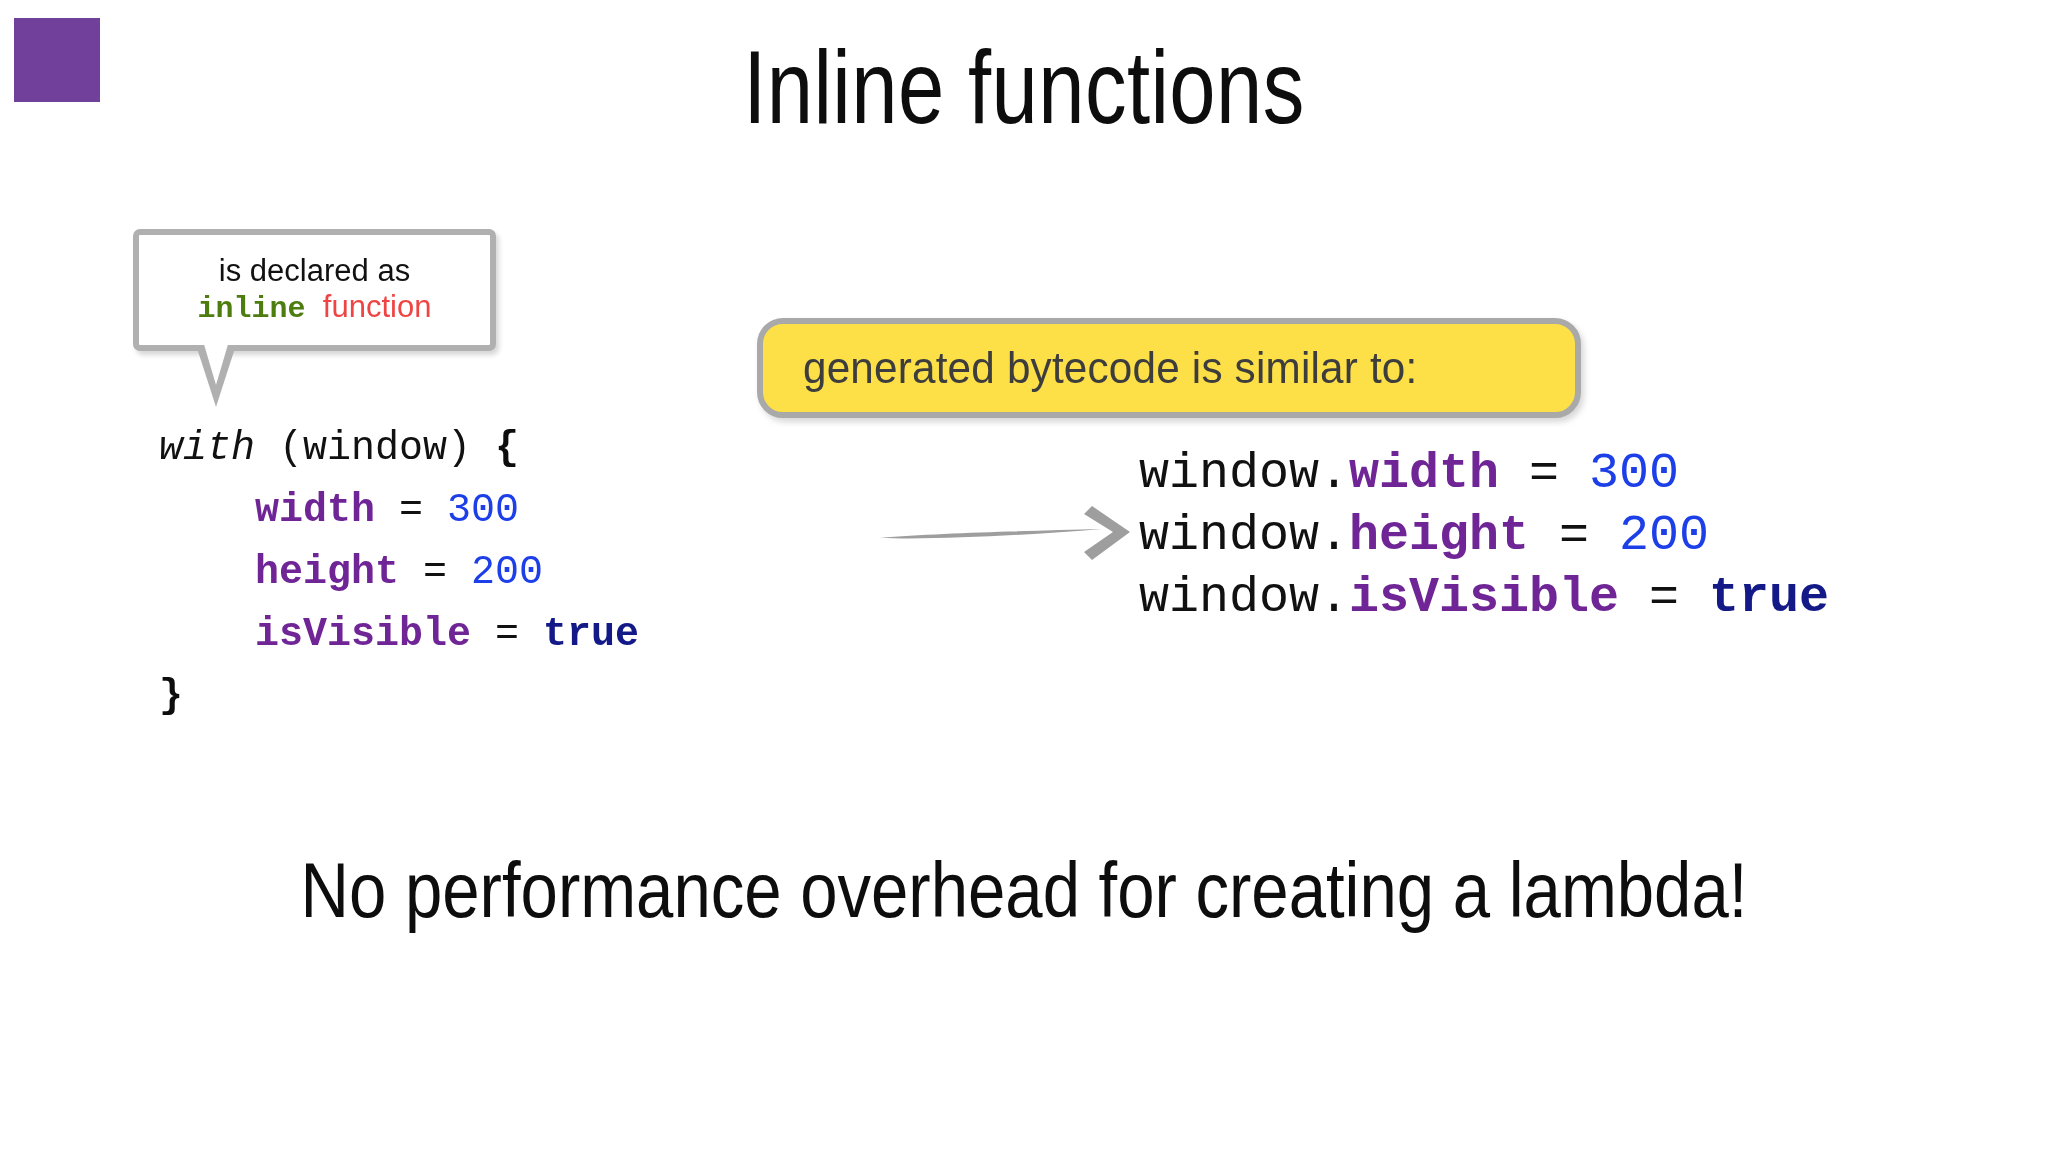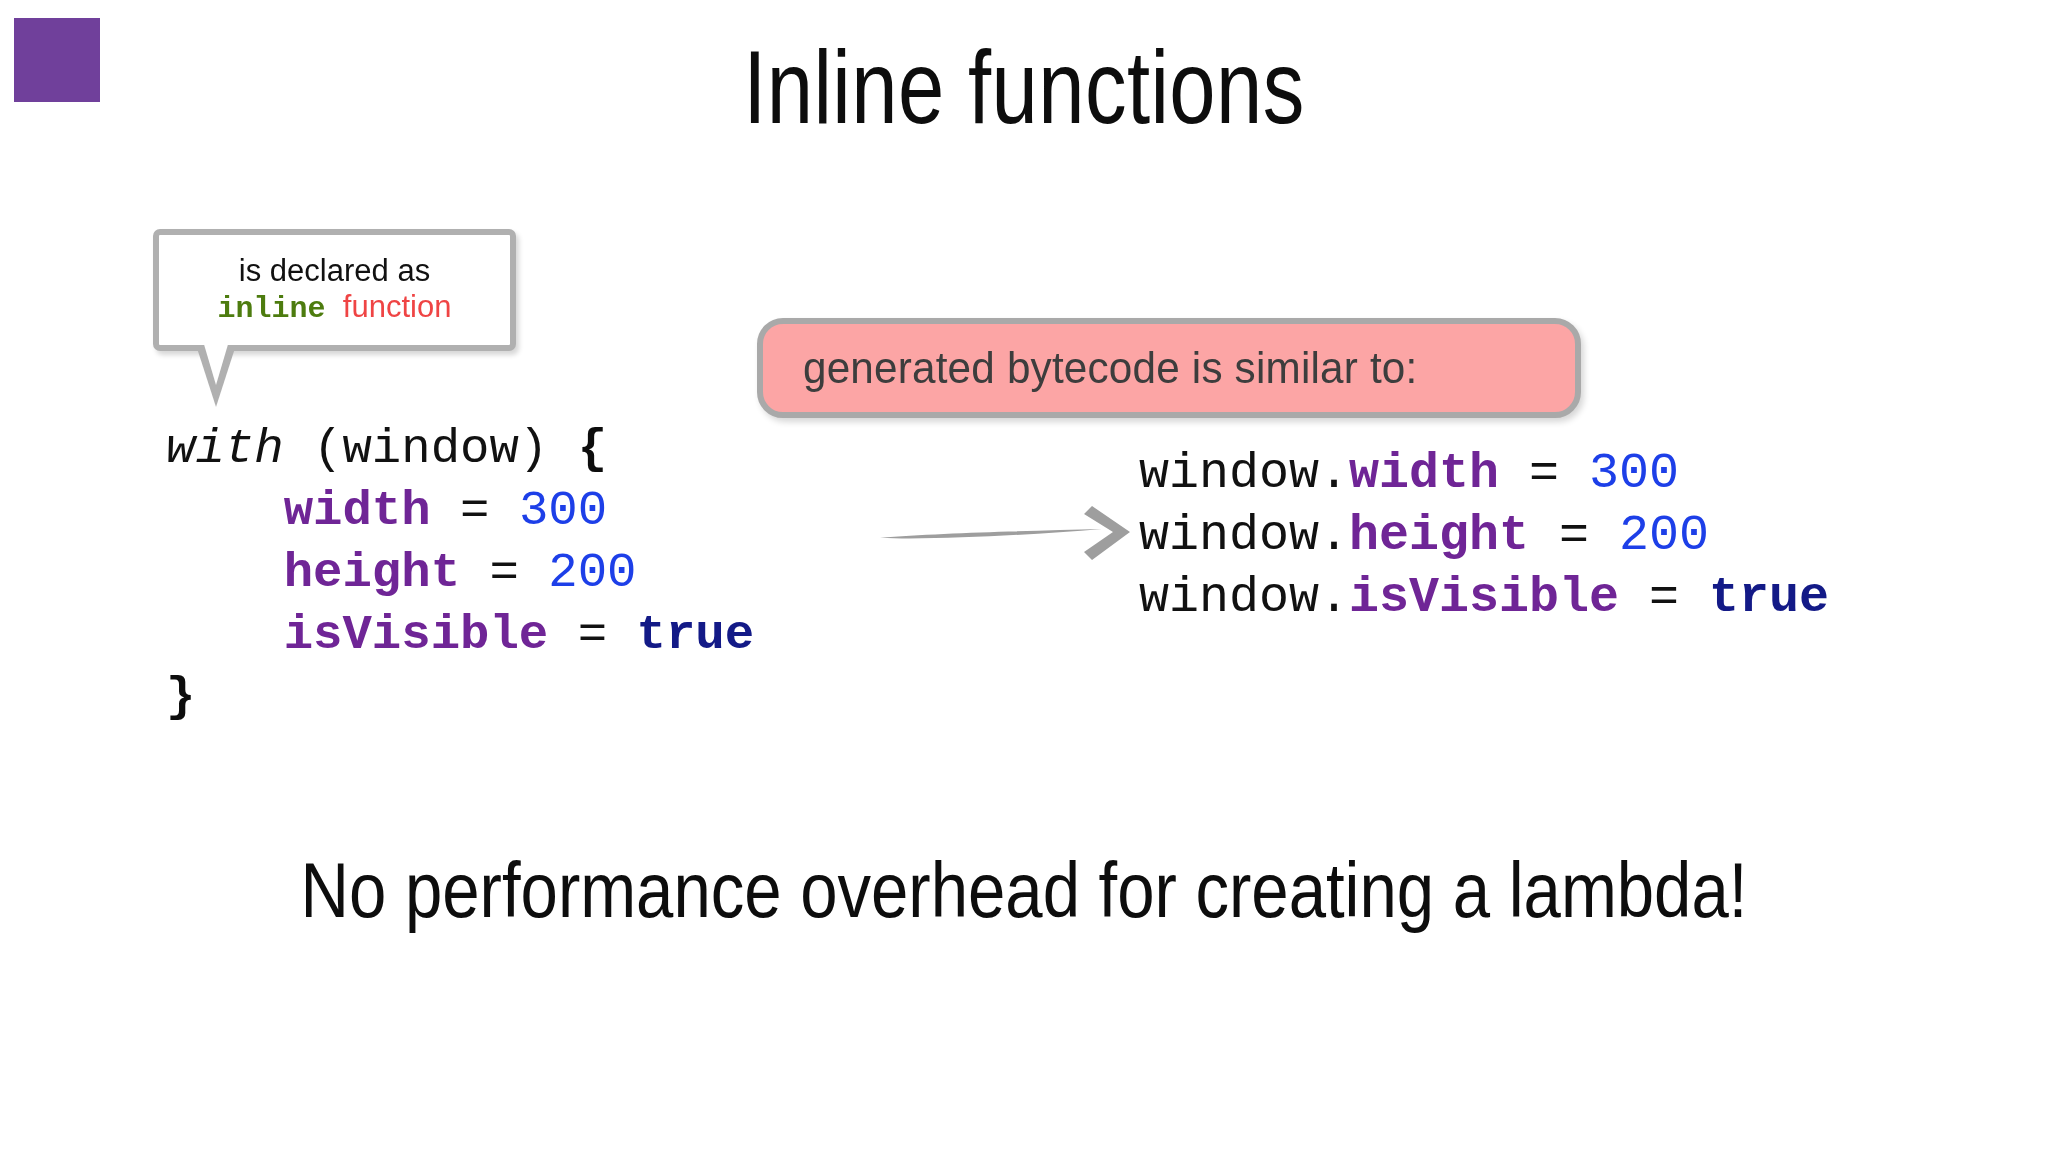--- a/index.html
+++ b/index.html
@@ -54,21 +54,20 @@
     box-sizing: border-box;
     background: #ffffff;
     border: 6px solid #b0b0b0;
     border-radius: 7px;
     box-shadow: 3px 4px 5px rgba(0,0,0,0.16);
     display: flex;
     flex-direction: column;
     align-items: center;
     justify-content: center;
     gap: 2px;
-    margin-left: 20px;
   }
   .callout-declared .line1 {
     font-family: "Liberation Sans", sans-serif;
     font-size: 31px;
     color: #111111;
     line-height: 1.1;
   }
   .callout-declared .line2 {
     font-size: 31px;
     color: #111111;
@@ -107,21 +106,21 @@
   }
 
   
   .callout-bytecode {
     position: absolute;
     left: 757px;
     top: 318px;
     width: 824px;
     height: 100px;
     box-sizing: border-box;
-    background: #fca5a5;
+    background: #fde047;
     border: 6px solid #a9a9a9;
     border-radius: 26px;
     box-shadow: 3px 4px 6px rgba(0,0,0,0.16);
     display: flex;
     align-items: center;
     padding-left: 40px;
   }
   .callout-bytecode .text {
     font-family: "Liberation Sans", sans-serif;
     font-size: 44px;
@@ -133,23 +132,23 @@
   }
 
   
   .code {
     position: absolute;
     font-family: "Liberation Mono", "DejaVu Sans Mono", monospace;
     white-space: pre;
     color: #111111;
   }
   .code-left {
-    left: 166px;
+    left: 159px;
     top: 418px;
-    font-size: 49px;
+    font-size: 40px;
     line-height: 62px;
   }
   .code-right {
     left: 1139px;
     top: 443px;
     font-size: 50px;
     line-height: 62px;
   }
   .tk-italic  { font-style: italic; color: #111111; }
   .tk-plain   { color: #111111; }

